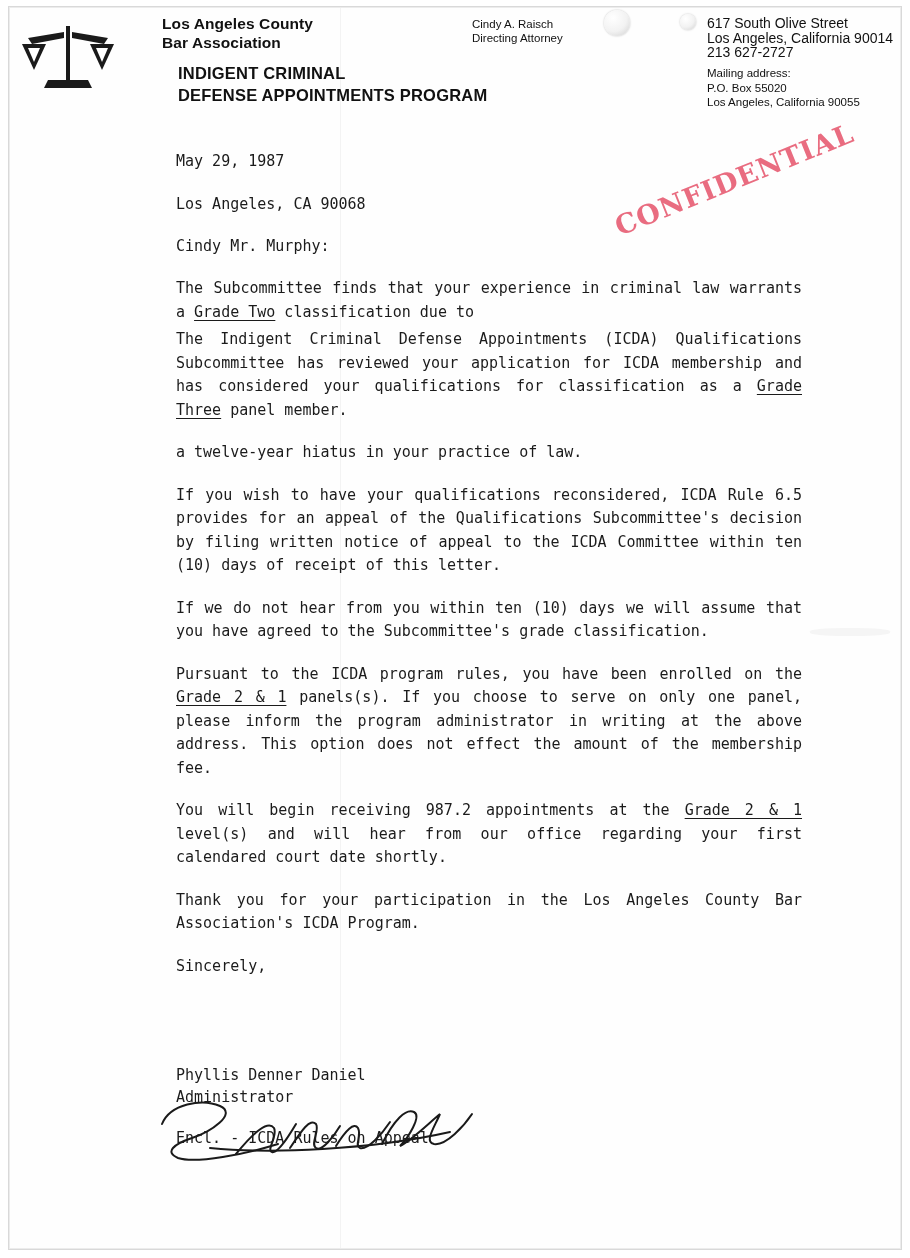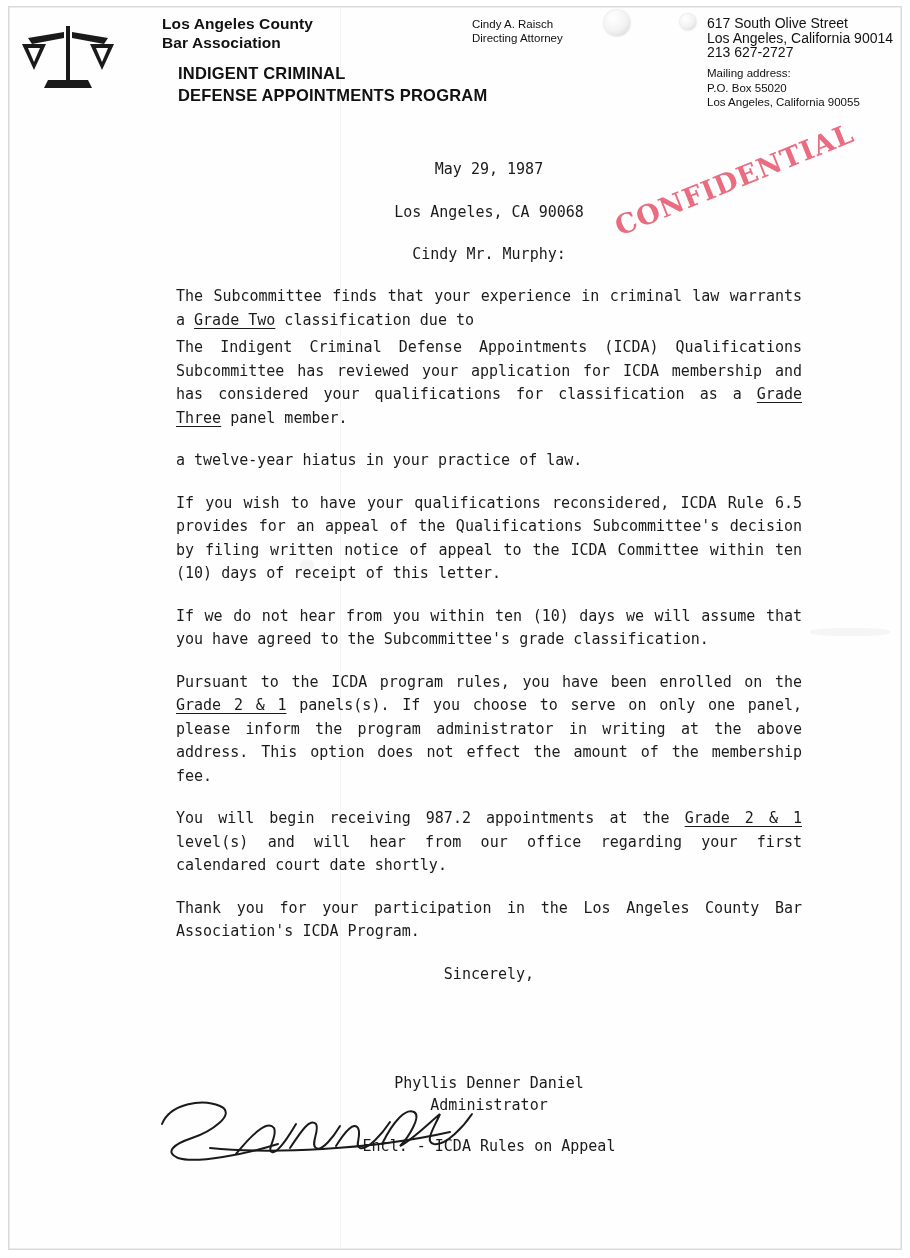--- a/index.html
+++ b/index.html
@@ -98,21 +98,21 @@
     width: 626px;
     font-family: "DejaVu Sans Mono", monospace;
     font-size: 15px;
     line-height: 23.5px;
     color: #1b1b1b;
   }
   .letter p {
     margin: 0 0 19px 0;
     text-align: justify;
   }
-  .letter p.nojust { text-align: center; margin-top: 8px; }
+  .letter p.nojust { text-align: left; }
   .blk { display: block; }
   .u {
     text-decoration: underline;
     text-underline-offset: 3px;
   }
   .indent-block {
     margin: 0 0 19px 46px;
     text-align: left;
   }
   .date { margin-bottom: 55px; }

